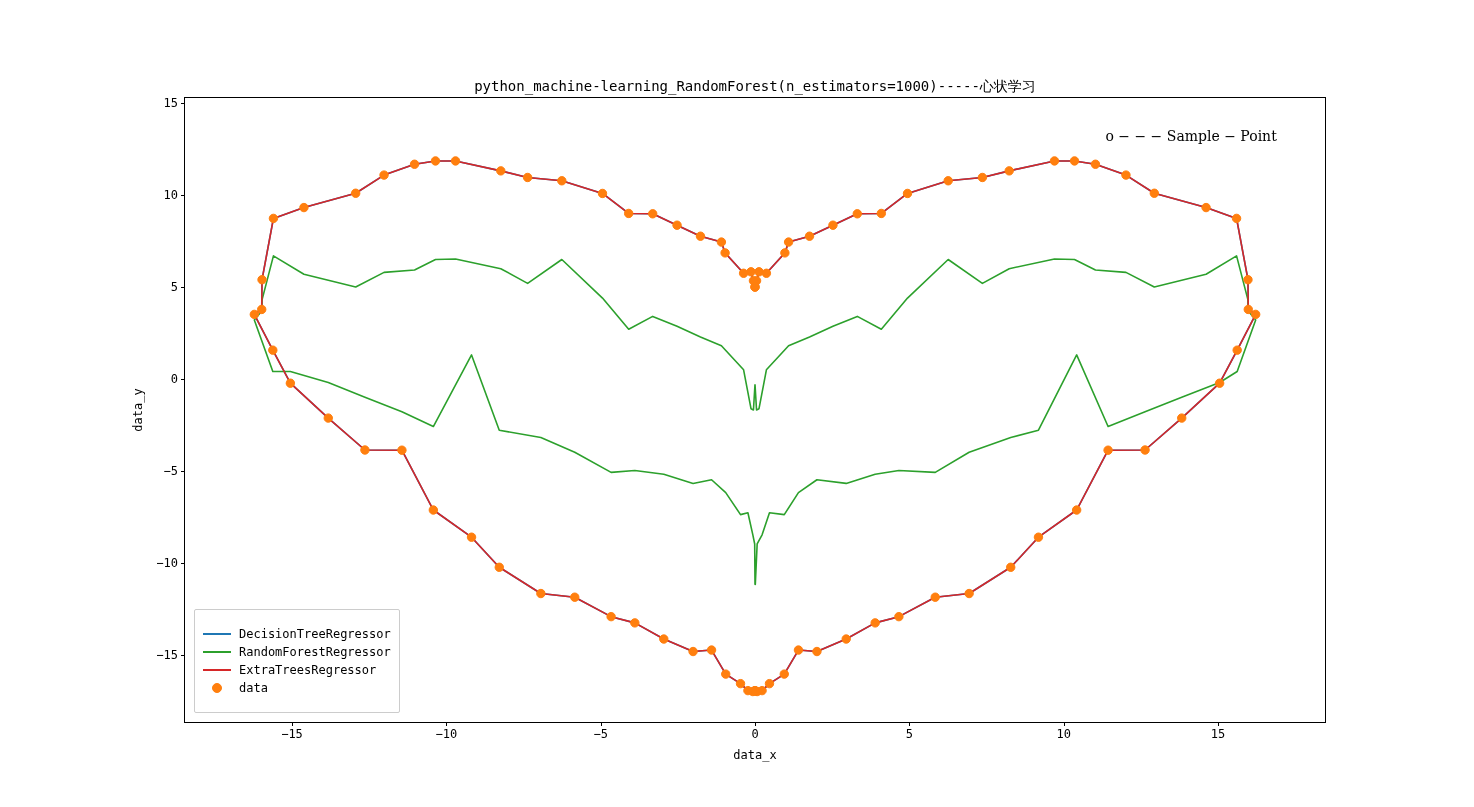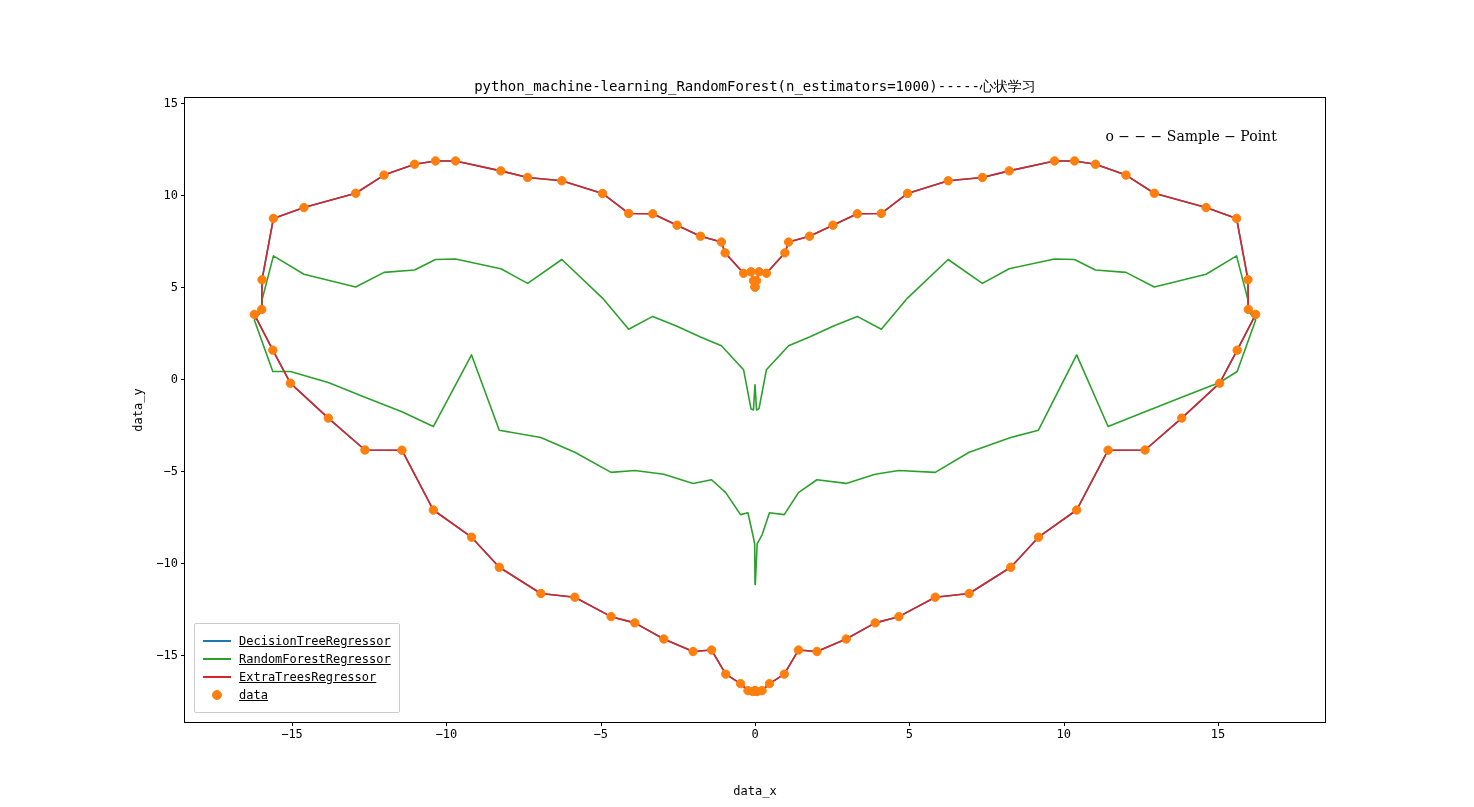--- a/index.html
+++ b/index.html
@@ -33,21 +33,20 @@
     width: 1142px;
     text-align: center;
     font-size: 14px;
   }
   .xlabel {
     position: absolute;
     top: 748px;
     left: 184px;
     width: 1142px;
     text-align: center;
-    margin-top: 36px;
   }
   .ylabel {
     position: absolute;
     left: 128px;
     top: 97px;
     height: 626px;
     width: 20px;
     display: flex;
     align-items: center;
     justify-content: center;
@@ -86,23 +85,22 @@
   .annotation {
     position: absolute;
     font-family: "DejaVu Serif", "Georgia", serif;
     font-size: 14px;
   }
   .legend {
     position: absolute;
     border: 1px solid #cccccc;
     background: #ffffff;
     border-radius: 2px;
-    padding: 8px 8px;
+    padding: 15px 8px;
     font-size: 12px;
-    text-decoration: underline;
   }
   .legend-row {
     display: flex;
     align-items: center;
     height: 18px;
   }
   .legend-line {
     width: 28px;
     height: 2px;
     margin-right: 8px;

